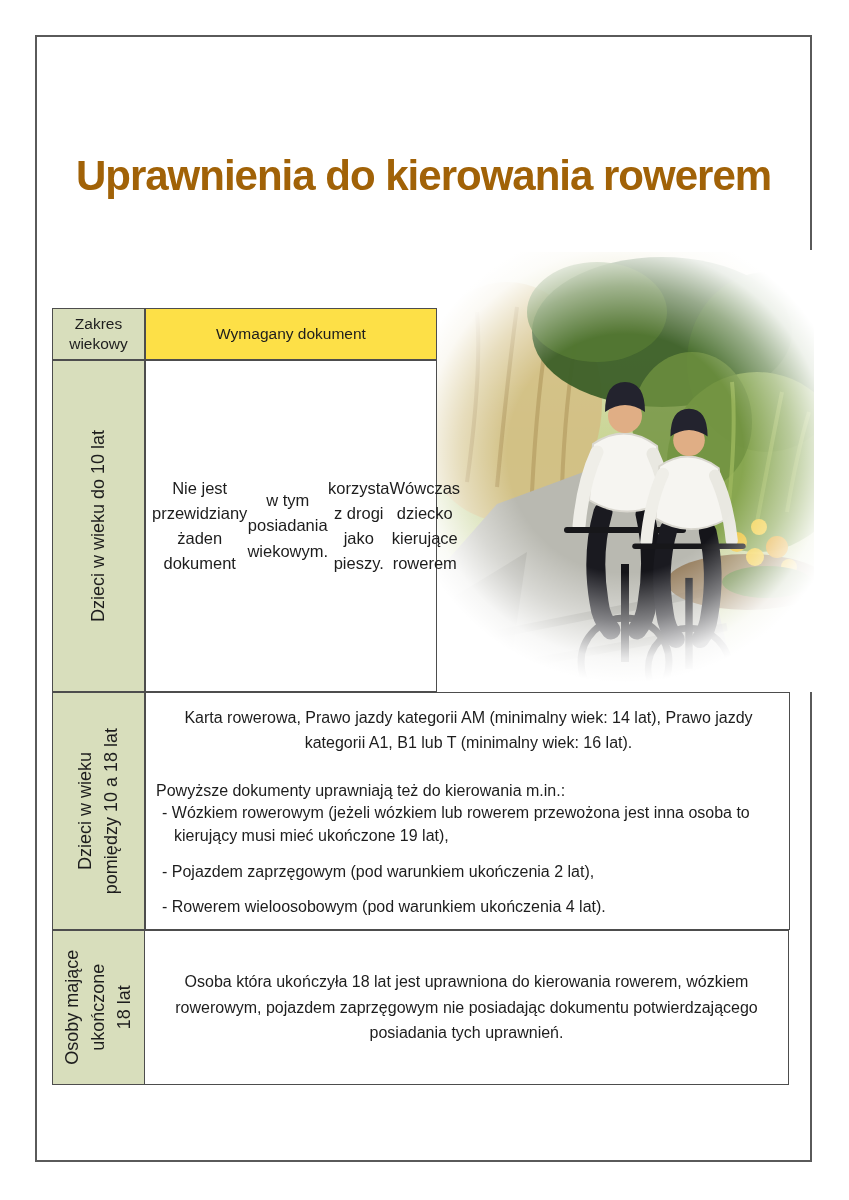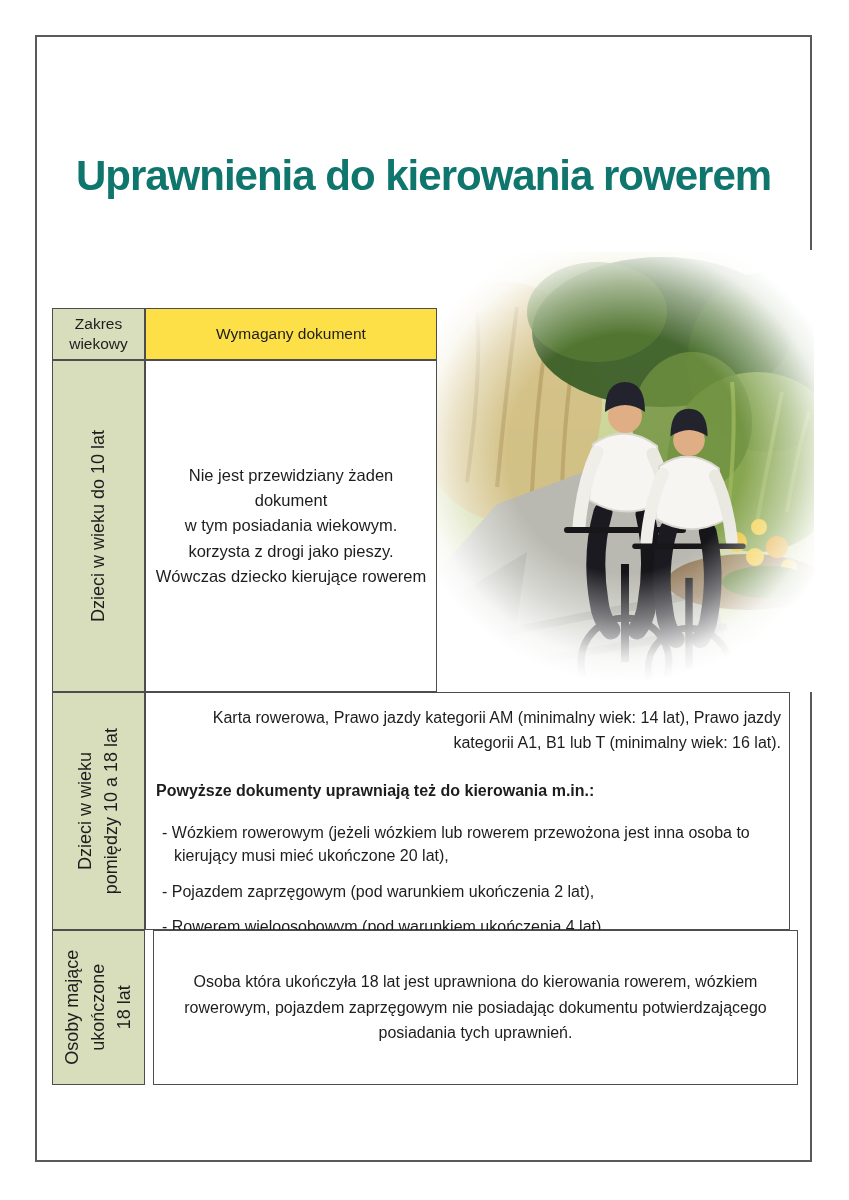--- a/index.html
+++ b/index.html
@@ -3,52 +3,52 @@
 <meta charset="utf-8">
 <style>
   html,body{margin:0;padding:0;background:#ffffff;}
   body{width:849px;height:1200px;position:relative;overflow:hidden;
        font-family:"Liberation Sans","DejaVu Sans",sans-serif;color:#1d1d1d;}
 
   .page-border{position:absolute;left:35px;top:35px;width:777px;height:1127px;
        border:2px solid #5a5a5a;box-sizing:border-box;}
 
   .doc-title{position:absolute;left:35px;top:152px;width:777px;text-align:center;
-       font-size:42px;font-weight:700;letter-spacing:-1px;color:#0f766e;}
+       font-size:42px;font-weight:700;letter-spacing:-1px;color:#a16207;}
 
   
   .cell{position:absolute;box-sizing:border-box;border:1px solid #4d4d4d;background:#fff;}
   .green{background:#d8debc;}
   .peach{background:#fde047;}
 
   .tbl{position:absolute;left:52px;top:308px;width:738px;height:777px;padding-left:24px;}
 
   .c-a1{left:0;top:0;width:93px;height:52px;}
   .c-b1{left:93px;top:0;width:292px;height:52px;}
   .c-a2{left:0;top:52px;width:93px;height:332px;}
   .c-b2{left:93px;top:52px;width:292px;height:332px;}
   .c-a3{left:0;top:384px;width:93px;height:238px;}
   .c-b3{left:93px;top:384px;width:645px;height:238px;}
   .c-a4{left:0;top:622px;width:93px;height:155px;}
-  .c-b4{left:101px;top:622px;width:645px;height:155px;}
+  .c-b4{left:92px;top:622px;width:645px;height:155px;}
 
   .hcell{display:flex;align-items:center;justify-content:center;text-align:center;
        font-size:15.5px;line-height:1.3;}
 
   .vwrap{position:absolute;inset:0;display:flex;align-items:center;justify-content:center;}
   .vtext{transform:rotate(-90deg);text-align:center;white-space:nowrap;
        font-size:18px;line-height:1.45;color:#1d1d1d;}
 
-  .r1-content{display:flex;flex-direction:column;align-items:center;justify-content:center;
+  .r1-content{display:flex;flex-direction:row;align-items:center;justify-content:flex-start;
        text-align:center;font-size:16.5px;line-height:1.52;padding:0 6px;}
   .r1-content .bold{font-weight:700;}
 
   .r2-content{padding:13px 8px 0 10px;font-size:16px;line-height:1.35;}
-  .r2-intro{text-align:right;margin:0 0 24px 0;line-height:1.55;}
-  .r2-sub{margin:0 0 20px 0;font-weight:bold;}
+  .r2-intro{text-align:center;margin:0 0 24px 0;line-height:1.55;}
+  .r2-sub{margin:0 0 0 0;}
   .r2-bullet{margin:0 0 12px 0;padding-left:18px;text-indent:-12px;line-height:1.45;}
 
   .r3-content{display:flex;align-items:center;justify-content:center;text-align:center;
        font-size:16px;line-height:1.6;padding:0 26px;}
 
   
   .photo{position:absolute;left:437px;top:252px;width:377px;height:438px;}
   .photo svg{display:block;filter:blur(0.5px);}
   .photo .vignette{position:absolute;inset:-2px;
      background:
@@ -151,21 +151,21 @@
     <div class="vwrap">
         <div class="vtext">
       <div>Dzieci w wieku</div>
       <div>pomiędzy 10 a 18 lat</div>
     </div>
       </div>
   </div>
   <div class="cell c-b3 r2-content">
     <p class="r2-intro">Karta rowerowa, Prawo jazdy kategorii AM (minimalny wiek: 14 lat), Prawo jazdy kategorii A1, B1 lub T (minimalny wiek: 16 lat).</p>
     <p class="r2-sub">Powyższe dokumenty uprawniają też do kierowania m.in.:</p>
-    <p class="r2-bullet">- Wózkiem rowerowym (jeżeli wózkiem lub rowerem przewożona jest inna osoba to kierujący musi mieć ukończone 20 lat),</p>
+    <p class="r2-bullet">- Wózkiem rowerowym (jeżeli wózkiem lub rowerem przewożona jest inna osoba to kierujący musi mieć ukończone 19 lat),</p>
     <p class="r2-bullet">- Pojazdem zaprzęgowym (pod warunkiem ukończenia 2 lat),</p>
     <p class="r2-bullet">- Rowerem wieloosobowym (pod warunkiem ukończenia 4 lat).</p>
   </div>
 
   <div class="cell green c-a4">
     <div class="vwrap">
         <div class="vtext">
       <div>Osoby mające</div>
       <div>ukończone</div>
       <div>18 lat</div>

